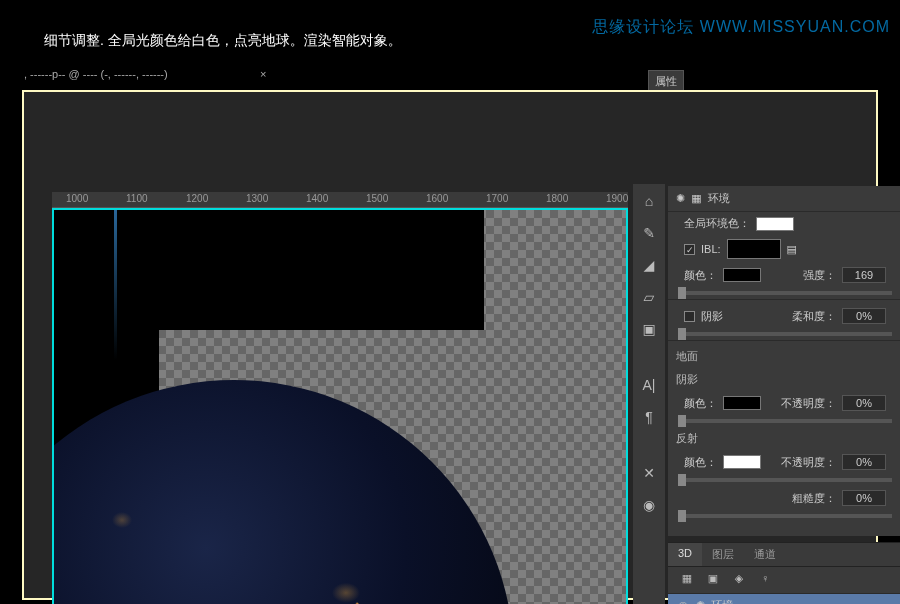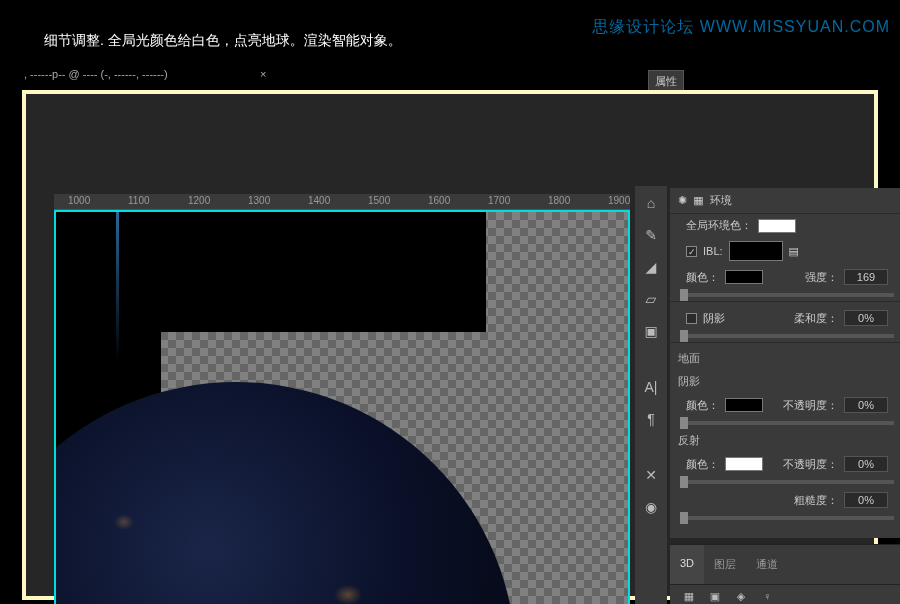--- a/index.html
+++ b/index.html
@@ -1,20 +1,20 @@
 <!DOCTYPE html>
 <html><head>
 <meta charset="utf-8">
 <style>
 *{margin:0;padding:0;box-sizing:border-box;font-family:"Microsoft YaHei",sans-serif;font-size:11px;color:#ccc}
 body{background:#000;width:900px;height:604px;overflow:hidden;position:relative}
 .watermark-tr{position:absolute;top:17px;right:10px;color:#0369a1;font-size:16px;letter-spacing:1px}
 .instruction{position:absolute;top:32px;left:44px;color:#fff;font-size:14px}
 .panel-title{position:absolute;left:648px;top:70px;background:#3a3a3a;padding:3px 6px;border:1px solid #555;color:#ccc}
-.ps-wrap{position:absolute;left:22px;top:90px;width:856px;height:510px;background:#262626;border:4px solid #fef9c3}
+.ps-wrap{position:absolute;left:22px;top:90px;width:856px;height:510px;background:#262626;border:2px solid #fef9c3}
 .doc-title{position:absolute;left:24px;top:68px;color:#aaa}
 .close-x{position:absolute;left:260px;top:68px;color:#aaa}
 .ruler-h{position:absolute;left:28px;top:100px;width:576px;height:16px;background:#3a3a3a;border-bottom:1px solid #555;display:flex}
 .ruler-h span{position:absolute;top:1px;color:#999;font-size:10px}
 .canvas{position:absolute;left:28px;top:116px;width:576px;height:450px;background-image:repeating-conic-gradient(#808080 0 25%,#666 0 50%);background-size:16px 16px;border:2px solid #0dd;overflow:hidden}
 .canvas-black{position:absolute;left:0;top:0;width:430px;height:120px;background:#000}
 .canvas-black2{position:absolute;left:0;top:0;width:105px;height:470px;background:#000}
 .beam{position:absolute;left:60px;top:0;width:3px;height:150px;background:linear-gradient(#4af,#000);opacity:.6}
 .earth{position:absolute;left:-100px;top:170px;width:560px;height:560px;border-radius:50%;background:radial-gradient(circle at 45% 30%,#1a2548,#0a1028 40%,#050814 70%);overflow:hidden}
 .lights{position:absolute;inset:0;background:
@@ -41,21 +41,21 @@
 .label-r{margin-left:auto}
 .numbox{background:#2a2a2a;border:1px solid #555;width:44px;text-align:center;color:#ccc;padding:1px}
 .slider{height:4px;background:#555;margin:4px 10px;position:relative}
 .slider:after{content:"";position:absolute;left:0;top:-4px;width:8px;height:12px;background:#888}
 .cb{width:11px;height:11px;border:1px solid #888;display:inline-block;background:#2a2a2a}
 .cb.on:after{content:"✓";color:#ccc;font-size:9px;position:relative;top:-2px;left:1px}
 .divider{height:1px;background:#2a2a2a;margin:4px 0}
 .section-title{padding:4px 8px;color:#bbb}
 .panels-tabs{position:absolute;left:644px;top:450px;width:234px;background:#3a3a3a;border-top:1px solid #222}
 .tabs{display:flex;border-bottom:1px solid #222}
-.tab{padding:12px 10px;color:#999}
+.tab{padding:4px 10px;color:#999}
 .tab.active{background:#454545;color:#ddd}
 .panel-toolbar{display:flex;gap:8px;padding:5px 10px;border-bottom:1px solid #2a2a2a}
 .panel-btn{width:18px;height:16px;color:#bbb;text-align:center}
 .layer-row{display:flex;align-items:center;gap:6px;padding:4px 8px}
 .layer-row .eye{width:14px;text-align:center;color:#bbb}
 .layer-row.sel{background:#5a7aa8}
 </style>
 </head>
 <body>
 

